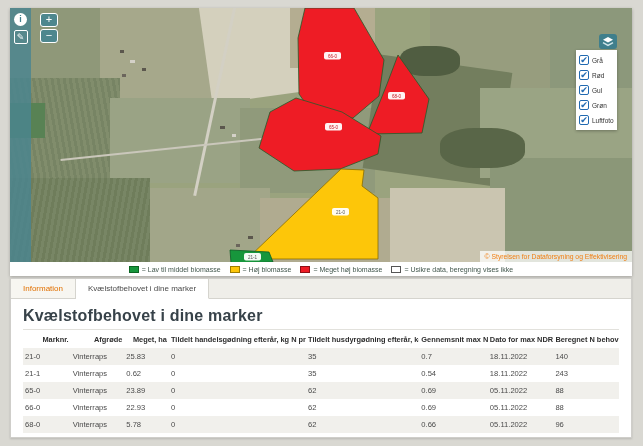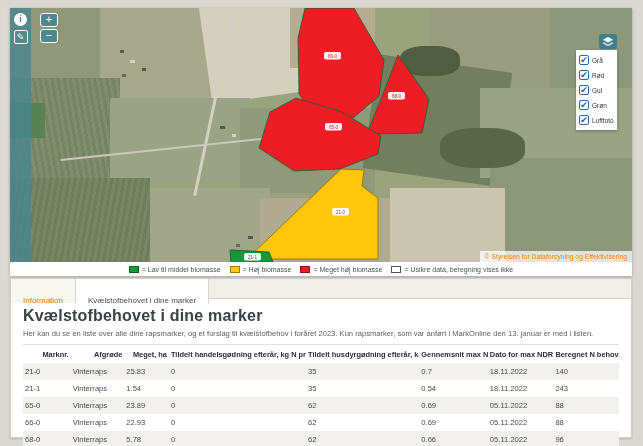--- a/index.html
+++ b/index.html
@@ -49,21 +49,21 @@
   
   .biomass-legend { height:14px; background:#fff; display:flex; align-items:center;
                     justify-content:center; gap:9px; }
   .bl-item { display:flex; align-items:center; gap:3px; }
   .swatch { width:10px; height:7px; border:1px solid #555; }
   .bl-label { font-size:7px; color:#41564c; }
   
   .panel-card { position:absolute; left:10px; top:278px; width:622px; height:160px;
                 background:#fff; border:1px solid #cfceca; box-shadow:0 1px 2px rgba(0,0,0,.15); }
   .tabbar { height:20px; background:#efeee9; border-bottom:1px solid #d5d4ce; display:flex; }
-  .tab { padding:12px 12px; font-size:8px; line-height:19px; border-right:1px solid #d5d4ce;
+  .tab { padding:0 12px; font-size:8px; line-height:19px; border-right:1px solid #d5d4ce;
          cursor:pointer; }
   .tab-info { color:#e17000; background:#f7f6f1; }
   .tab-active { background:#fff; color:#4a4a4a; border-bottom:1px solid #fff; margin-bottom:-1px; }
   .content { padding:8px 12px 0 12px; }
   h1 { font-size:16px; font-weight:600; color:#374249; letter-spacing:.2px; margin-bottom:4px; }
   .desc { font-size:7.6px; color:#5d5d5d; margin-bottom:6px; }
   .rule { border-top:1px solid #e2e1dc; margin-bottom:0; }
   table { width:100%; border-collapse:collapse; table-layout:fixed; }
   th { font-size:7.4px; color:#2e2e2e; text-align:right; padding:5px 2px 4px 2px; white-space:nowrap;
        overflow:hidden; font-weight:bold; }
@@ -201,21 +201,20 @@
     </div>
 </div>
 
 <div class="panel-card">
   <div class="tabbar">
     <div class="tab tab-info">Information</div>
     <div class="tab tab-active">Kvælstofbehovet i dine marker</div>
   </div>
   <div class="content">
     <h1>Kvælstofbehovet i dine marker</h1>
-    <div class="desc">Her kan du se en liste over alle dine rapsmarker, og et forslag til kvælstofbehov i foråret 2023. Kun rapsmarker, som var anført i MarkOnline den 13. januar er med i listen.</div>
     <div class="rule"></div>
     <table>
       <colgroup>
         <col style="width:8%">
           <col style="width:9%">
           <col style="width:7.5%">
           <col style="width:23%">
         <col style="width:19%">
           <col style="width:11.5%">
           <col style="width:11%">
@@ -240,21 +239,21 @@
             <td>25.83</td>
             <td>0</td>
             <td>35</td>
             <td>0.7</td>
             <td>18.11.2022</td>
             <td>140</td>
           </tr>
           <tr>
             <td>21-1</td>
             <td>Vinterraps</td>
-            <td>1.54</td>
+            <td>0.62</td>
             <td>0</td>
             <td>35</td>
             <td>0.54</td>
             <td>18.11.2022</td>
             <td>243</td>
           </tr>
           <tr>
             <td>65-0</td>
             <td>Vinterraps</td>
             <td>23.89</td>

